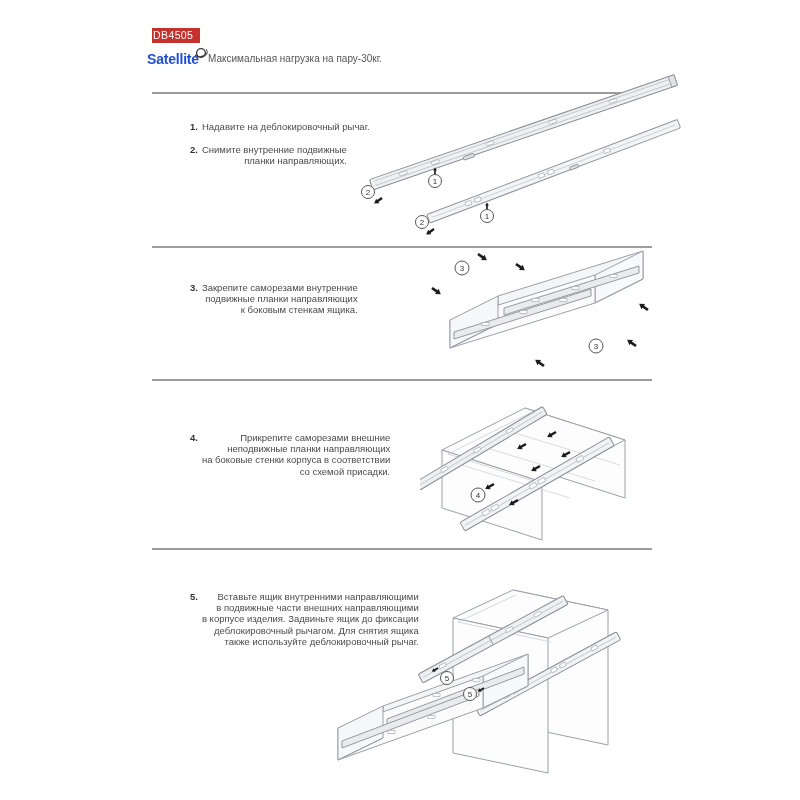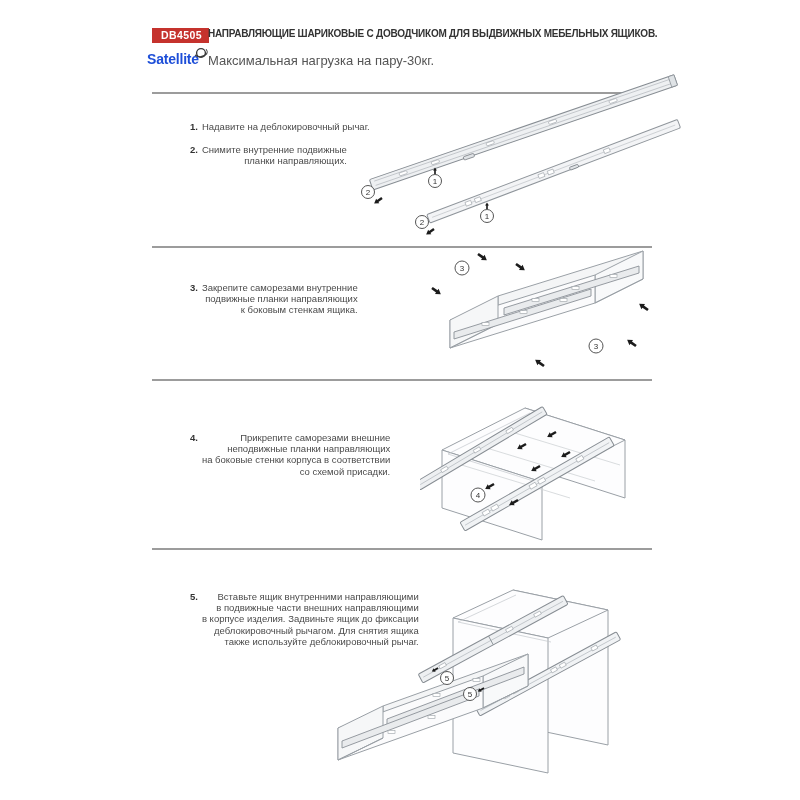--- a/index.html
+++ b/index.html
@@ -4,28 +4,28 @@
 <style>
   html,body{margin:0;padding:0;background:#ffffff;}
   #page{
     position:relative;width:800px;height:800px;background:#ffffff;overflow:hidden;
     font-family:"Liberation Sans","DejaVu Sans",sans-serif;color:#4a4a4a;
   }
   .abs{position:absolute;}
   
   .badge{
     left:152px;top:28px;background:#c5322d;color:#ffffff;
-    font-size:10.5px;font-weight:bold;letter-spacing:.4px;
-    padding:2px 7px 2px 9px;line-height:11px;text-align:center;
+    font-size:10.5px;font-weight:normal;letter-spacing:.4px;
+    padding:2px 7px 2px 1px;line-height:11px;text-align:center;
   }
   .brand{left:147px;top:51px;font-size:14px;font-weight:bold;color:#1d4ed8;letter-spacing:-.2px;}
   .brand-icon{left:194px;top:46px;width:14px;height:14px;}
   .title{left:208px;top:28px;font-size:10px;font-weight:bold;color:#333333;letter-spacing:-.25px;white-space:nowrap;}
   .sub1{left:208px;top:41px;font-size:9.5px;color:#555555;white-space:nowrap;}
-  .sub2{left:208px;top:53px;font-size:13px;color:#555555;white-space:nowrap;}
+  .sub2{left:208px;top:53px;font-size:10px;color:#555555;white-space:nowrap;}
   
   .divider{left:152px;width:500px;height:2px;background:#9c9c9c;}
   
   .step{display:flex;font-size:9.5px;line-height:11.2px;color:#4a4a4a;}
   .step .num{font-weight:bold;color:#333333;margin-right:4px;}
   .step .lines div{white-space:nowrap;text-align:right;}
   
   svg{display:block;}
   .callout-circle{fill:#ffffff;stroke:#555555;stroke-width:1;}
   .callout-num{font-family:"Liberation Sans","DejaVu Sans",sans-serif;font-size:8px;fill:#333333;text-anchor:middle;dominant-baseline:central;}
@@ -43,21 +43,20 @@
     </defs>
   </svg>
 
   <div class="abs badge">DB4505</div>
   <div class="abs brand">Satellite</div>
   <svg class="abs brand-icon" viewBox="0 0 14 14">
     <circle cx="7" cy="7" r="4.4" fill="none" stroke="#3b3b3b" stroke-width="1.4"></circle>
     <path d="M1,9 Q7,13.5 13,7.5" fill="none" stroke="#3b3b3b" stroke-width="1.2"></path>
     <path d="M12.2,3.2 Q13.8,5.4 13,7.5" fill="none" stroke="#3b3b3b" stroke-width="1"></path>
   </svg>
-  <div class="abs title">НАПРАВЛЯЮЩИЕ ШАРИКОВЫЕ С ДОВОДЧИКОМ ДЛЯ ВЫДВИЖНЫХ МЕБЕЛЬНЫХ ЯЩИКОВ.</div>
   <div class="abs sub2">Максимальная нагрузка на пару-30кг.</div>
 
   <div class="abs divider" style="top:92px"></div>
   <div class="abs divider" style="top:246px"></div>
   <div class="abs divider" style="top:379px"></div>
   <div class="abs divider" style="top:548px"></div>
 
   <div class="abs step" style="left:190px;top:121px">
     <div class="num">1.</div>
     <div class="lines">

